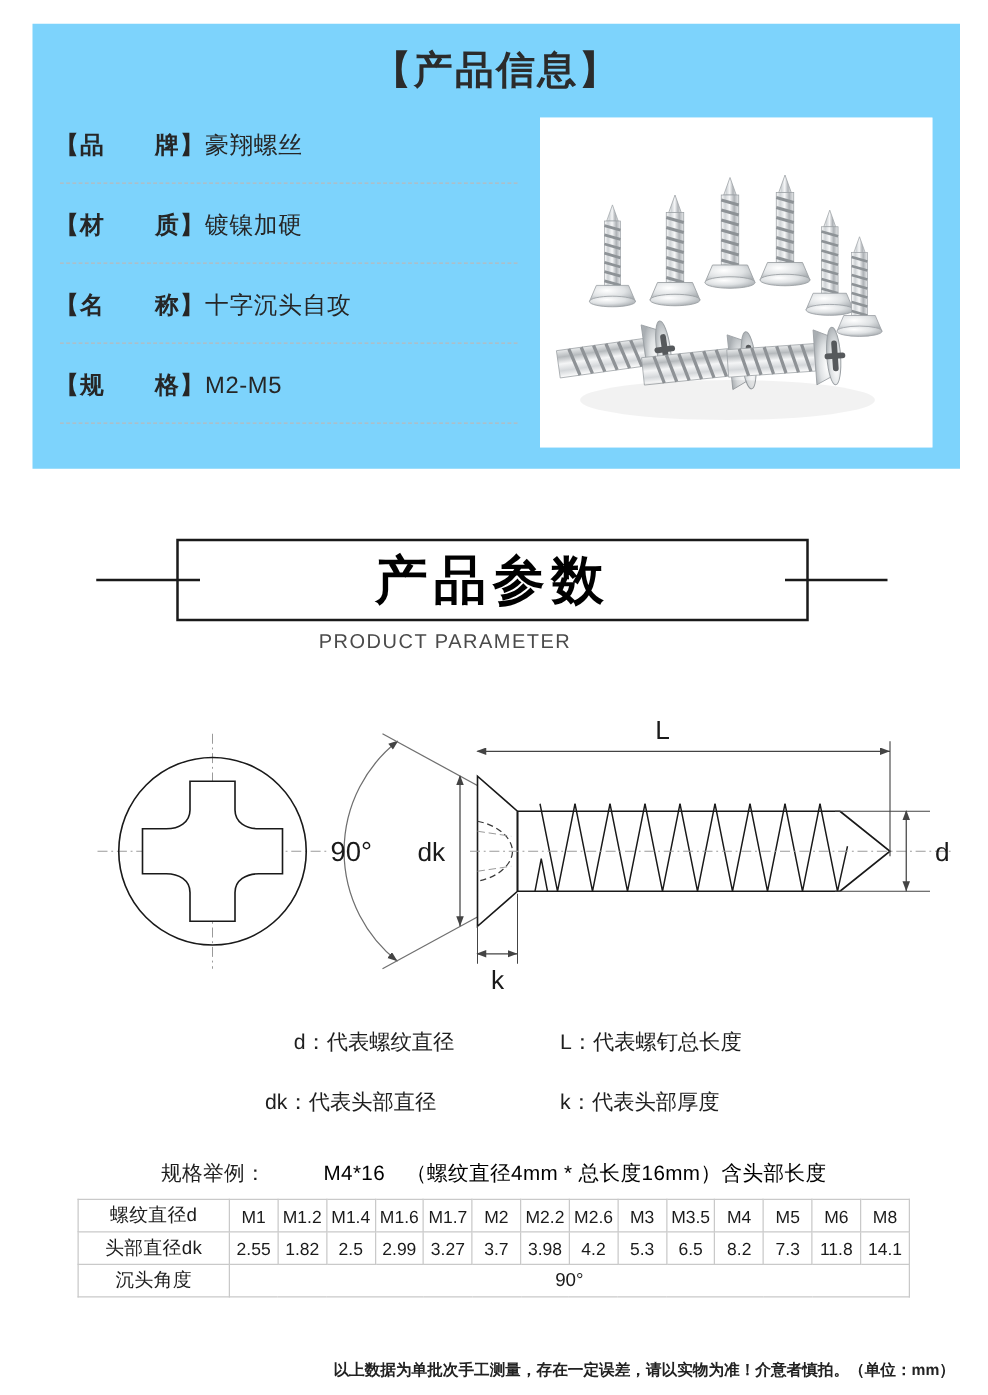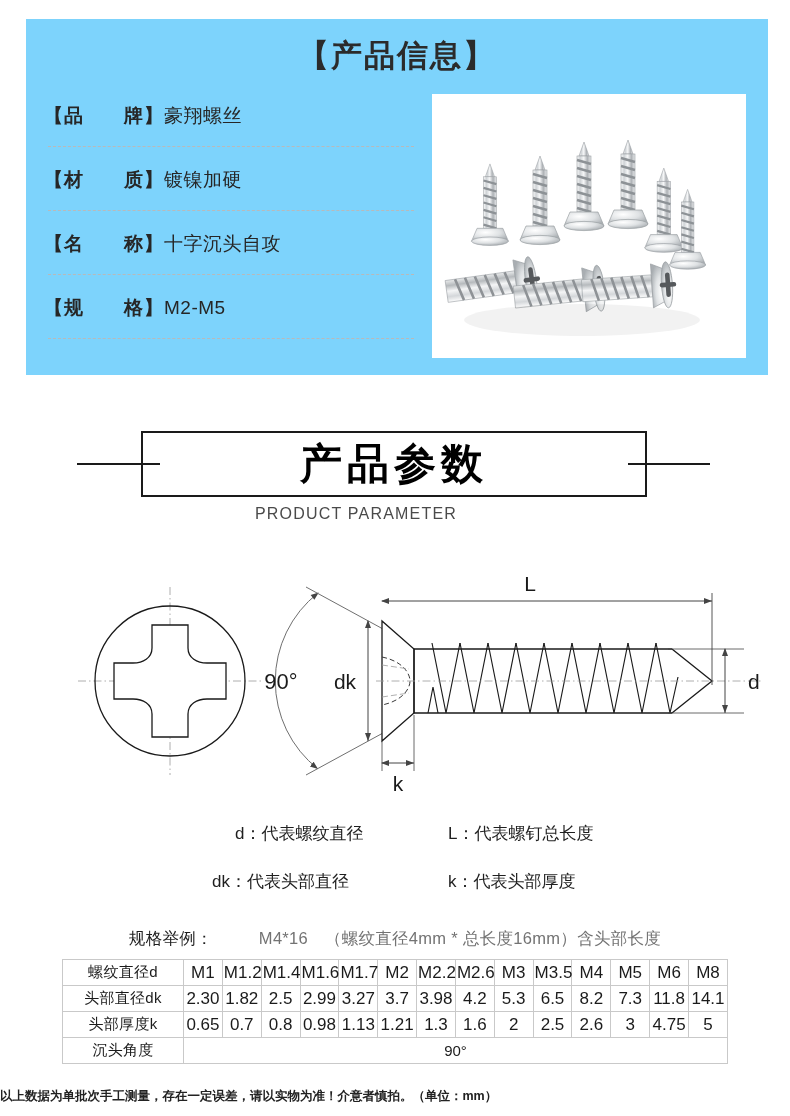--- a/index.html
+++ b/index.html
@@ -77,43 +77,43 @@
   .lg-b{left:448px;top:10px;}
   .lg-c{left:212px;top:58px;}
   .lg-d{left:448px;top:58px;}
 
   
   .spec-example{
     position:absolute;left:0;top:928px;width:790px;text-align:center;
     font-size:16.5px;white-space:nowrap;letter-spacing:.3px;
   }
   .spec-example .k{color:#1d1d1d;margin-top:36px;}
-  .spec-example .v{color:#737373;margin-left:46px;}
+  .spec-example .v{color:#000000;margin-left:46px;}
 
   
   .spec-table{
     position:absolute;left:62px;top:959px;width:666px;
     border-collapse:collapse;table-layout:fixed;
   }
   .spec-table td{
     border:1px solid #c9c9c9;
     text-align:center;
-    font-size:17px;
+    font-size:14px;
     color:#1b1b1b;
     height:25px;
     padding:0 1px;
     white-space:nowrap;
   }
   .spec-table td.rowhead{
     font-size:15px;width:118px;letter-spacing:.3px;
   }
   .spec-table td.angle{font-size:15px;}
 
   .table-note{
-    position:absolute;left:0;top:1088px;width:764px;text-align:left;
+    position:absolute;left:0;top:1088px;width:764px;text-align:right;
     font-size:12.5px;color:#222;font-weight:bold;white-space:nowrap;
   }
 </style>
 </head>
 <body>
 
 <div class="info-panel">
 
   <div class="info-title">【产品信息】</div>
 
@@ -326,52 +326,35 @@
       <td>M2.6</td>
       <td>M3</td>
       <td>M3.5</td>
       <td>M4</td>
       <td>M5</td>
       <td>M6</td>
       <td>M8</td>
     </tr>
     <tr>
       <td class="rowhead">头部直径dk</td>
-      <td>2.30</td>
+      <td>2.55</td>
       <td>1.82</td>
       <td>2.5</td>
       <td>2.99</td>
       <td>3.27</td>
       <td>3.7</td>
       <td>3.98</td>
       <td>4.2</td>
       <td>5.3</td>
       <td>6.5</td>
       <td>8.2</td>
       <td>7.3</td>
       <td>11.8</td>
       <td>14.1</td>
     </tr>
     <tr>
-      <td class="rowhead">头部厚度k</td>
-      <td>0.65</td>
-      <td>0.7</td>
-      <td>0.8</td>
-      <td>0.98</td>
-      <td>1.13</td>
-      <td>1.21</td>
-      <td>1.3</td>
-      <td>1.6</td>
-      <td>2</td>
-      <td>2.5</td>
-      <td>2.6</td>
-      <td>3</td>
-      <td>4.75</td>
-      <td>5</td>
-    </tr>
-    <tr>
       <td class="rowhead">沉头角度</td>
       <td class="angle" colspan="14">90°</td>
     </tr>
   </tbody>
 </table>
 
 <div class="table-note">以上数据为单批次手工测量，存在一定误差，请以实物为准！介意者慎拍。（单位：mm）</div>
 
 </body></html>

